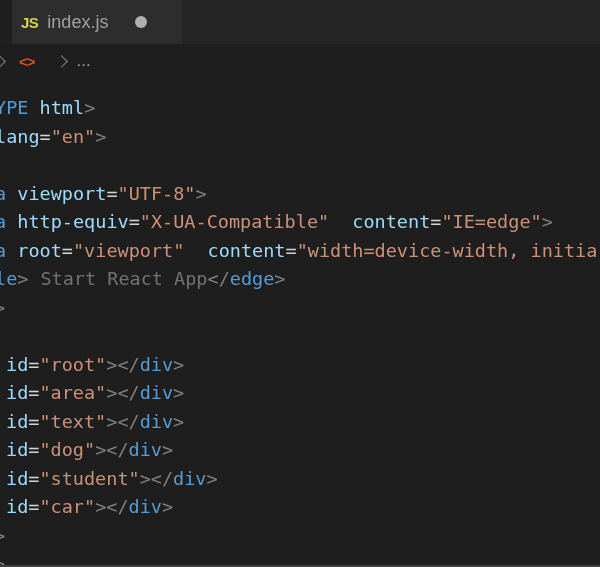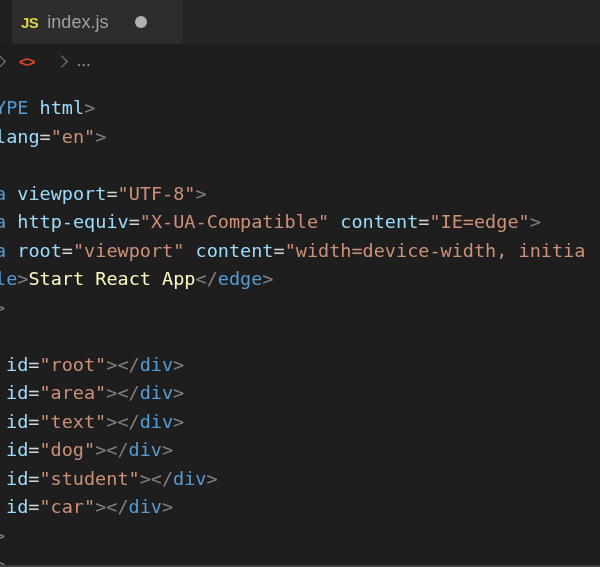--- a/index.html
+++ b/index.html
@@ -36,21 +36,21 @@
     font-family:"DejaVu Sans Mono", monospace;
     font-size:18.5px; line-height:28.5px;
     color:#d4d4d4; cursor:text;
   }
   .line { height:28.5px; white-space:pre; }
   .tk-tag   { color:#569cd6; }
   .tk-attr  { color:#9cdcfe; }
   .tk-str   { color:#ce9178; }
   .tk-punct { color:#808080; }
   .tk-eq    { color:#d4d4d4; }
-  .tk-text  { color:#fef9c3; }
+  .tk-text  { color:#737373;margin-left:12px; }
   .bottom-strip { position:absolute; bottom:0; left:0; width:600px; height:2px; background:#3f3f3f; }
 </style>
 </head>
 <body>
 
 <div class="tabbar">
   <div class="active-tab-edge"></div>
   <div class="tab">
     <span class="js-icon">JS</span>
     <span class="tab-label">index.js</span>

